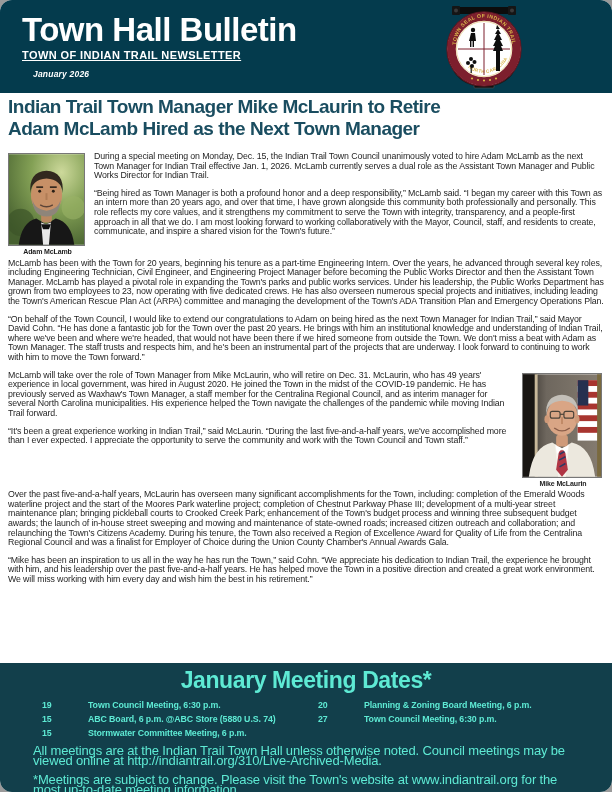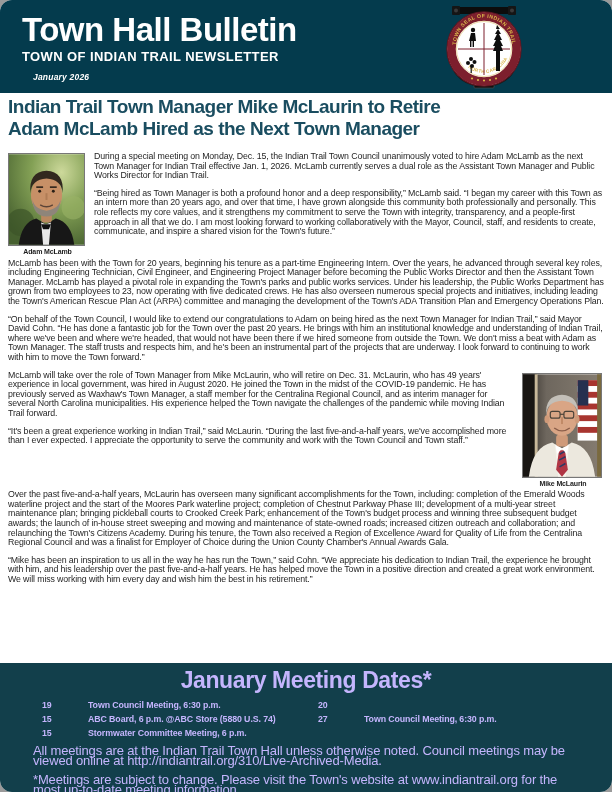--- a/index.html
+++ b/index.html
@@ -19,21 +19,21 @@
     position: absolute; top: 0; left: 0; right: 0;
     height: 93px;
     background: #043b4d;
     color: #ffffff;
     padding: 13px 0 0 22px;
   }
   .masthead-title {
     font-size: 33px; font-weight: 700; letter-spacing: -0.5px; line-height: 34px;
   }
   .masthead-subtitle {
-    font-size: 13px; font-weight: 700; letter-spacing: 0.4px; margin-top: 2px;
+    font-size: 11px; font-weight: 700; letter-spacing: 0.4px; margin-top: 2px; text-decoration: underline;
   }
   .masthead-date {
     font-size: 8.5px; font-weight: 700; margin: 8px 0 0 11px; letter-spacing: 0.2px; font-style: italic;
   }
   .seal { position: absolute; top: 5px; left: 444px; width: 80px; height: 86px; }
 
   
   .main { position: absolute; top: 93px; left: 0; right: 0; bottom: 129px; padding: 3px 8px 0 8px; }
   .headline {
     text-align: left; color: #1a4d60;
@@ -47,21 +47,21 @@
   figure.photo-left  { float: left;  width: 79px; margin: 1px 7px 2px 0; }
   figure.photo-right { float: right; width: 82px; margin: 2px 0 2px 7px; }
   figure svg { display: block; border: 1px solid #777; }
   figcaption { font-size: 7px; font-weight: 700; color: #1c1c1c; text-align: center; margin-top: 1px; }
 
   
   .footer {
     position: absolute; left: 0; right: 0; bottom: 0;
     height: 129px;
     background: #123f4b;
-    color: #c4b5fd;
+    color: #5eead4;
   }
   .footer-title {
     text-align: center; font-size: 23px; font-weight: 700; letter-spacing: -0.4px;
     padding-top: 4px;
   }
   .meeting-cols { display: flex; padding: 4px 0 0 42px; }
   .meeting-col-left  { width: 276px; }
   .meeting-col-right { flex: 1; }
   .meeting-row { display: flex; font-size: 8.8px; line-height: 14px; font-weight: 700; letter-spacing: -0.1px; }
   .meeting-day { width: 16px; }
@@ -246,20 +246,21 @@
           <span class="meeting-event">ABC Board, 6 p.m. @ABC Store (5880 U.S. 74)</span>
         </div>
         <div class="meeting-row">
           <span class="meeting-day">15</span>
           <span class="meeting-event">Stormwater Committee Meeting, 6 p.m.</span>
         </div>
       </div>
       <div class="meeting-col-right">
         <div class="meeting-row">
           <span class="meeting-day">20</span>
+          <span class="meeting-event">Planning &amp; Zoning Board Meeting, 6 p.m.</span>
         </div>
         <div class="meeting-row">
           <span class="meeting-day">27</span>
           <span class="meeting-event">Town Council Meeting, 6:30 p.m.</span>
         </div>
       </div>
     </div>
 
     <div class="footer-notes">
       <div class="footer-note">All meetings are at the Indian Trail Town Hall unless otherwise noted. Council meetings may be viewed online at http://indiantrail.org/310/Live-Archived-Media.</div>

